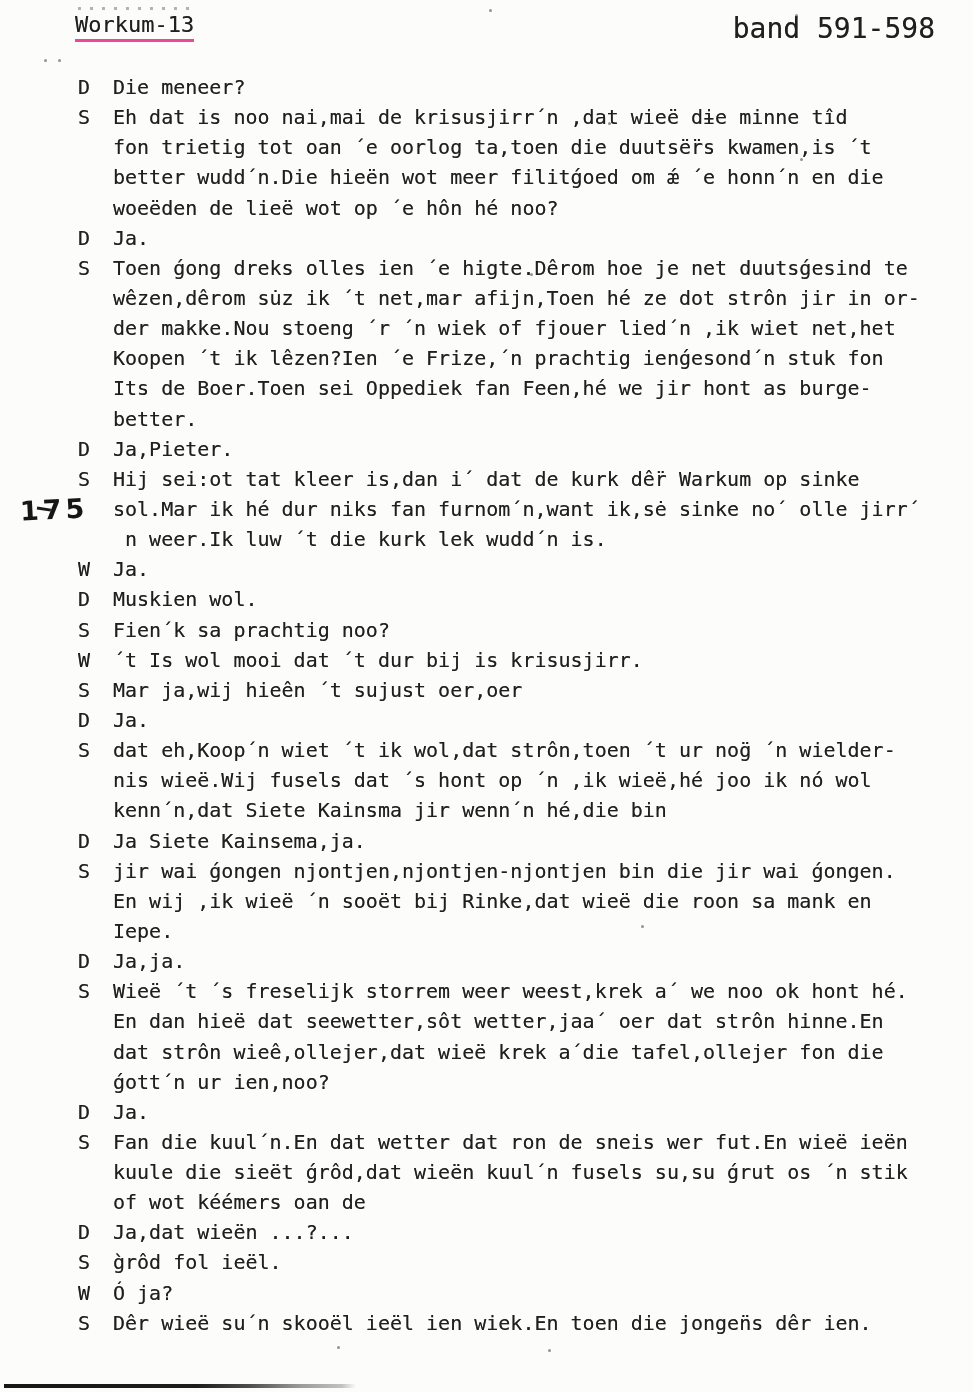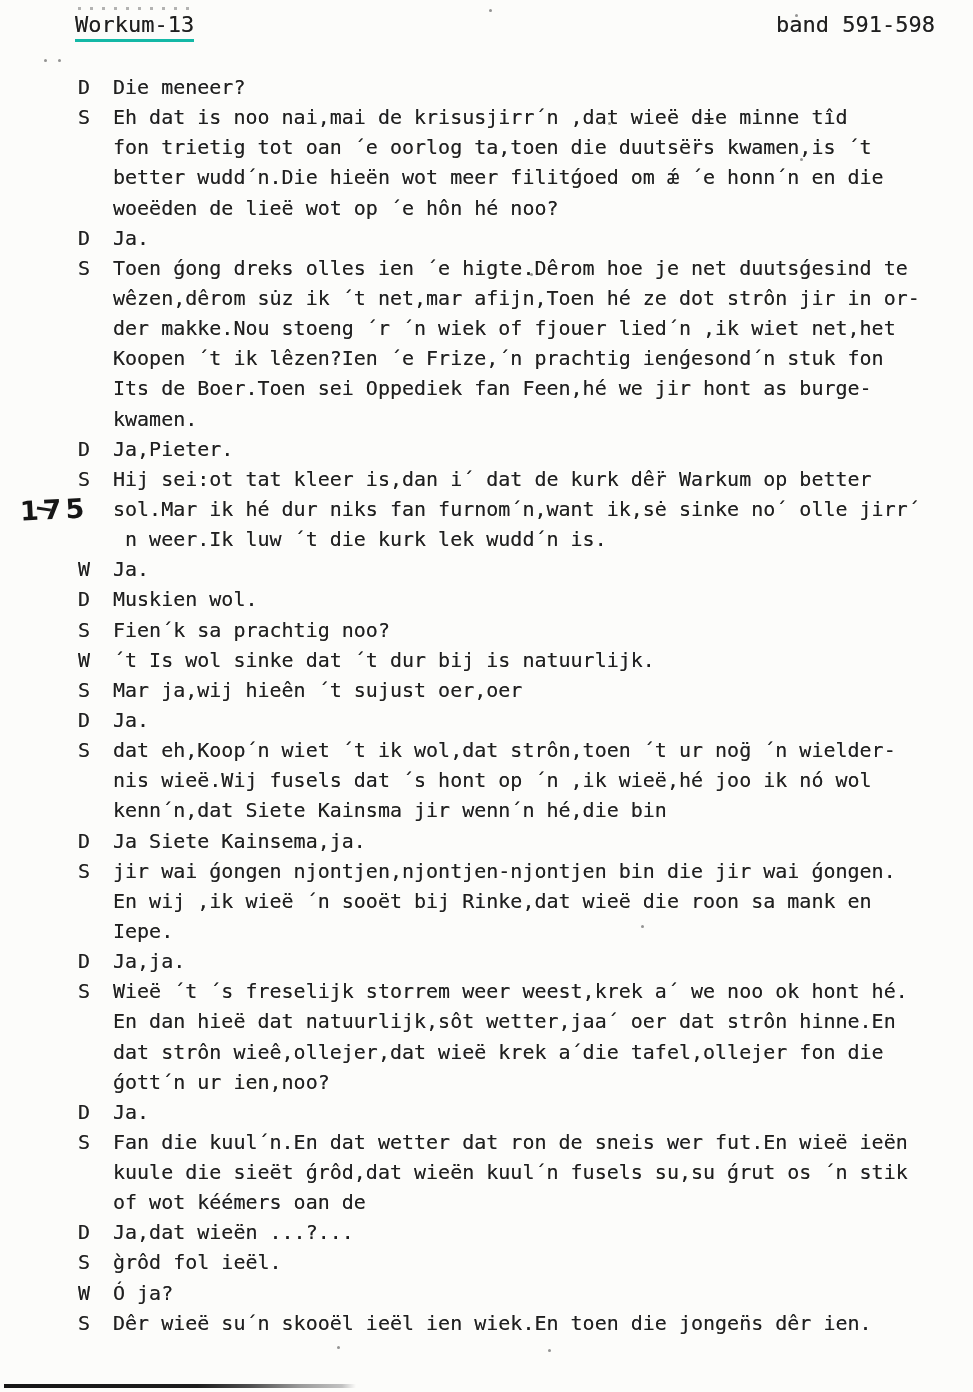--- a/index.html
+++ b/index.html
@@ -10,27 +10,27 @@
     background:#fcfcfa;
     overflow:hidden;
     font-family:"DejaVu Sans Mono","Liberation Mono",monospace;
     color:#1f1f1f;
     text-shadow:0 0 .4px rgba(20,20,20,.55);
   }
   
   .hdr-title{
     position:absolute;top:12px;left:75px;
     font-size:22px;
-    border-bottom:3px solid #14b8a6;
+    border-bottom:3px solid #ec4899;
     padding-bottom:2px;
     white-space:pre;
   }
   .hdr-band{
     position:absolute;top:12px;right:38px;
-    font-size:22px;white-space:pre;
+    font-size:28px;white-space:pre;
   }
   .title-artifact{
     position:absolute;top:7px;left:78px;width:112px;height:3px;
     background:repeating-linear-gradient(90deg,#6a6a6a 0 3px,transparent 3px 12px);
     opacity:.5;
   }
   
   .transcript{
     position:absolute;top:72px;left:0;right:0;
     padding-left:78px;
@@ -109,29 +109,29 @@
       <div class="row">
         <span class="spk"></span>
         <span class="txt">Koopen ´t ik lêzen?Ien ´e Frize,´n prachtig ienǵesond´n stuk fon</span>
       </div>
       <div class="row">
         <span class="spk"></span>
         <span class="txt">Its de Boer.Toen sei Oppediek fan Feen,hé we jir hont as burge-</span>
       </div>
       <div class="row">
         <span class="spk"></span>
-        <span class="txt">kwamen.</span>
+        <span class="txt">better.</span>
       </div>
       <div class="row">
         <span class="spk">D</span>
         <span class="txt">Ja,Pieter.</span>
       </div>
       <div class="row">
         <span class="spk">S</span>
-        <span class="txt">Hij sei:ot tat kleer is,dan i´ dat de kurk dêr̈ Warkum op better</span>
+        <span class="txt">Hij sei:ot tat kleer is,dan i´ dat de kurk dêr̈ Warkum op sinke</span>
       </div>
       <div class="row">
         <span class="spk"></span>
         <span class="txt">sol.Mar ik hé dur niks fan furnom´n,want ik,sė sinke no´ olle jirr´</span>
       </div>
       <div class="row">
         <span class="spk"></span>
         <span class="txt"> n weer.Ik luw ´t die kurk lek wudd´n is.</span>
       </div>
       <div class="row">
@@ -141,21 +141,21 @@
       <div class="row">
         <span class="spk">D</span>
         <span class="txt">Muskien wol.</span>
       </div>
       <div class="row">
         <span class="spk">S</span>
         <span class="txt">Fien´k sa prachtig noo?</span>
       </div>
       <div class="row">
         <span class="spk">W</span>
-        <span class="txt">´t Is wol sinke dat ´t dur bij is natuurlijk.</span>
+        <span class="txt">´t Is wol mooi dat ´t dur bij is krisusjirr.</span>
       </div>
       <div class="row">
         <span class="spk">S</span>
         <span class="txt">Mar ja,wij hieên ´t sujust oer,oer</span>
       </div>
       <div class="row">
         <span class="spk">D</span>
         <span class="txt">Ja.</span>
       </div>
       <div class="row">
@@ -189,21 +189,21 @@
       <div class="row">
         <span class="spk">D</span>
         <span class="txt">Ja,ja.</span>
       </div>
       <div class="row">
         <span class="spk">S</span>
         <span class="txt">Wieë ´t ´s freselijk storrem weer weest,krek a´ we noo ok hont hé.</span>
       </div>
       <div class="row">
         <span class="spk"></span>
-        <span class="txt">En dan hieë dat natuurlijk,sôt wetter,jaa´ oer dat strôn hinne.En</span>
+        <span class="txt">En dan hieë dat seewetter,sôt wetter,jaa´ oer dat strôn hinne.En</span>
       </div>
       <div class="row">
         <span class="spk"></span>
         <span class="txt">dat strôn wieê,ollejer,dat wieë krek a´die tafel,ollejer fon die</span>
       </div>
       <div class="row">
         <span class="spk"></span>
         <span class="txt">ǵott´n ur ien,noo?</span>
       </div>
       <div class="row">

